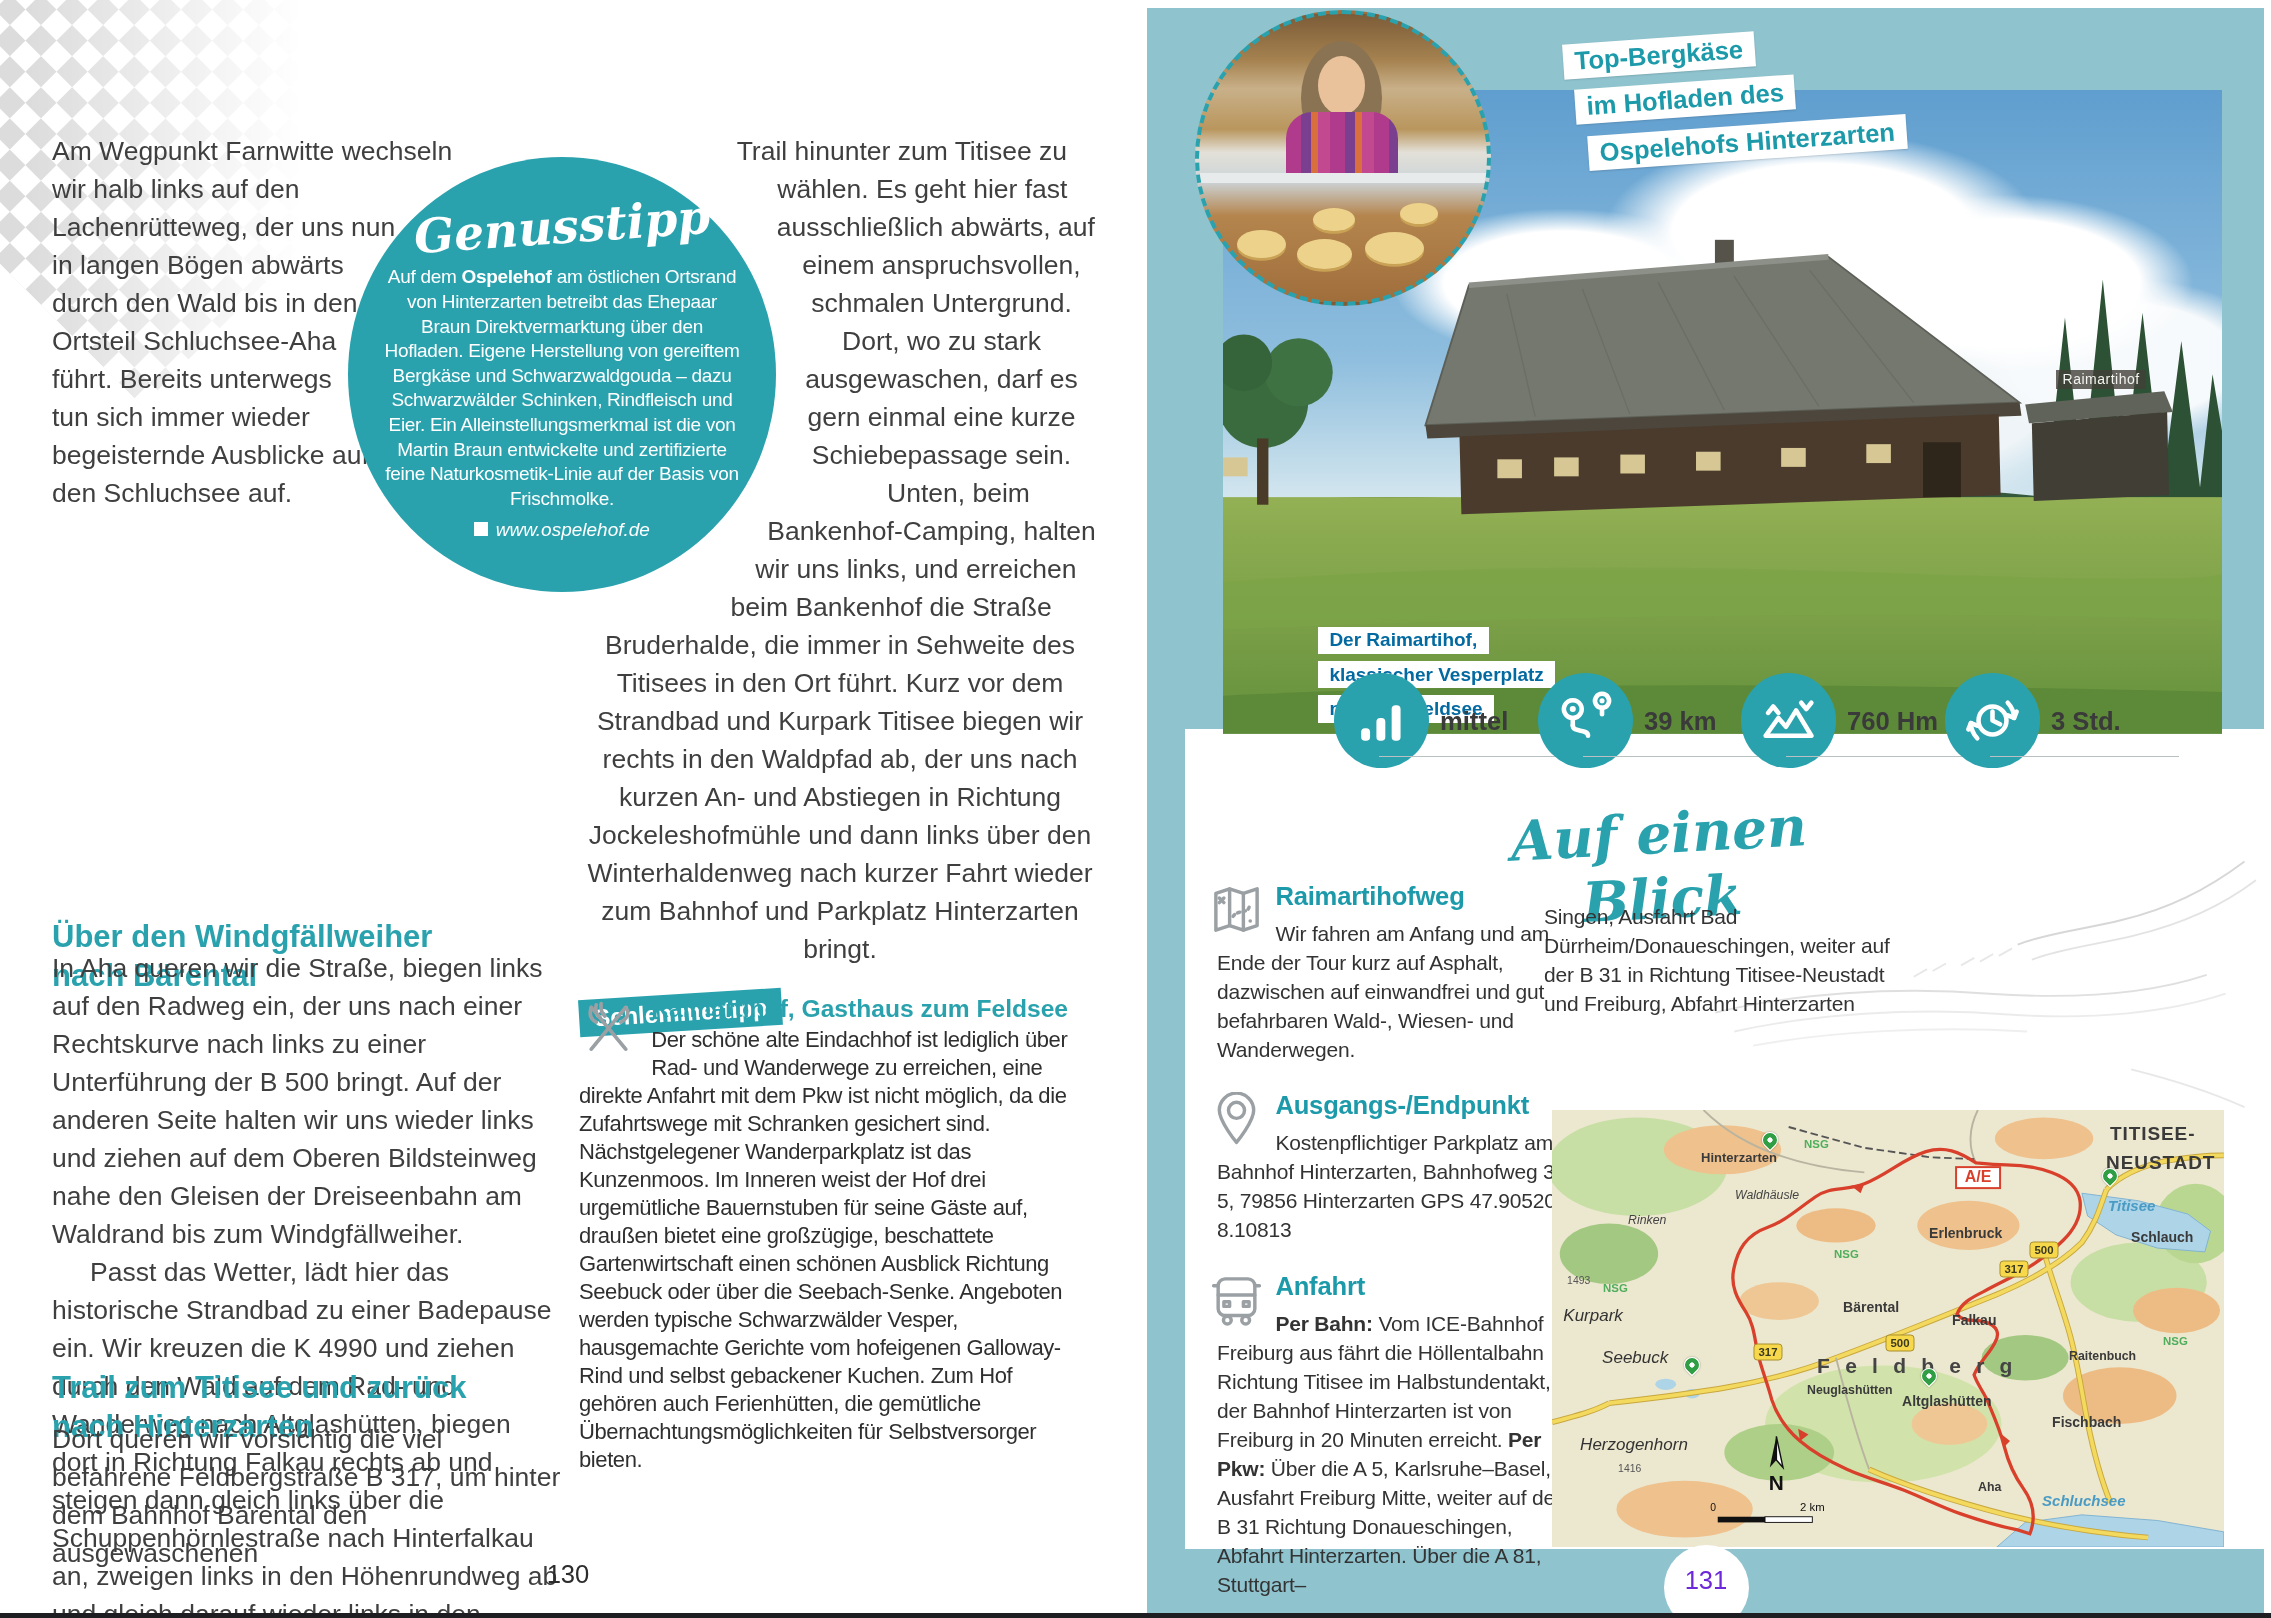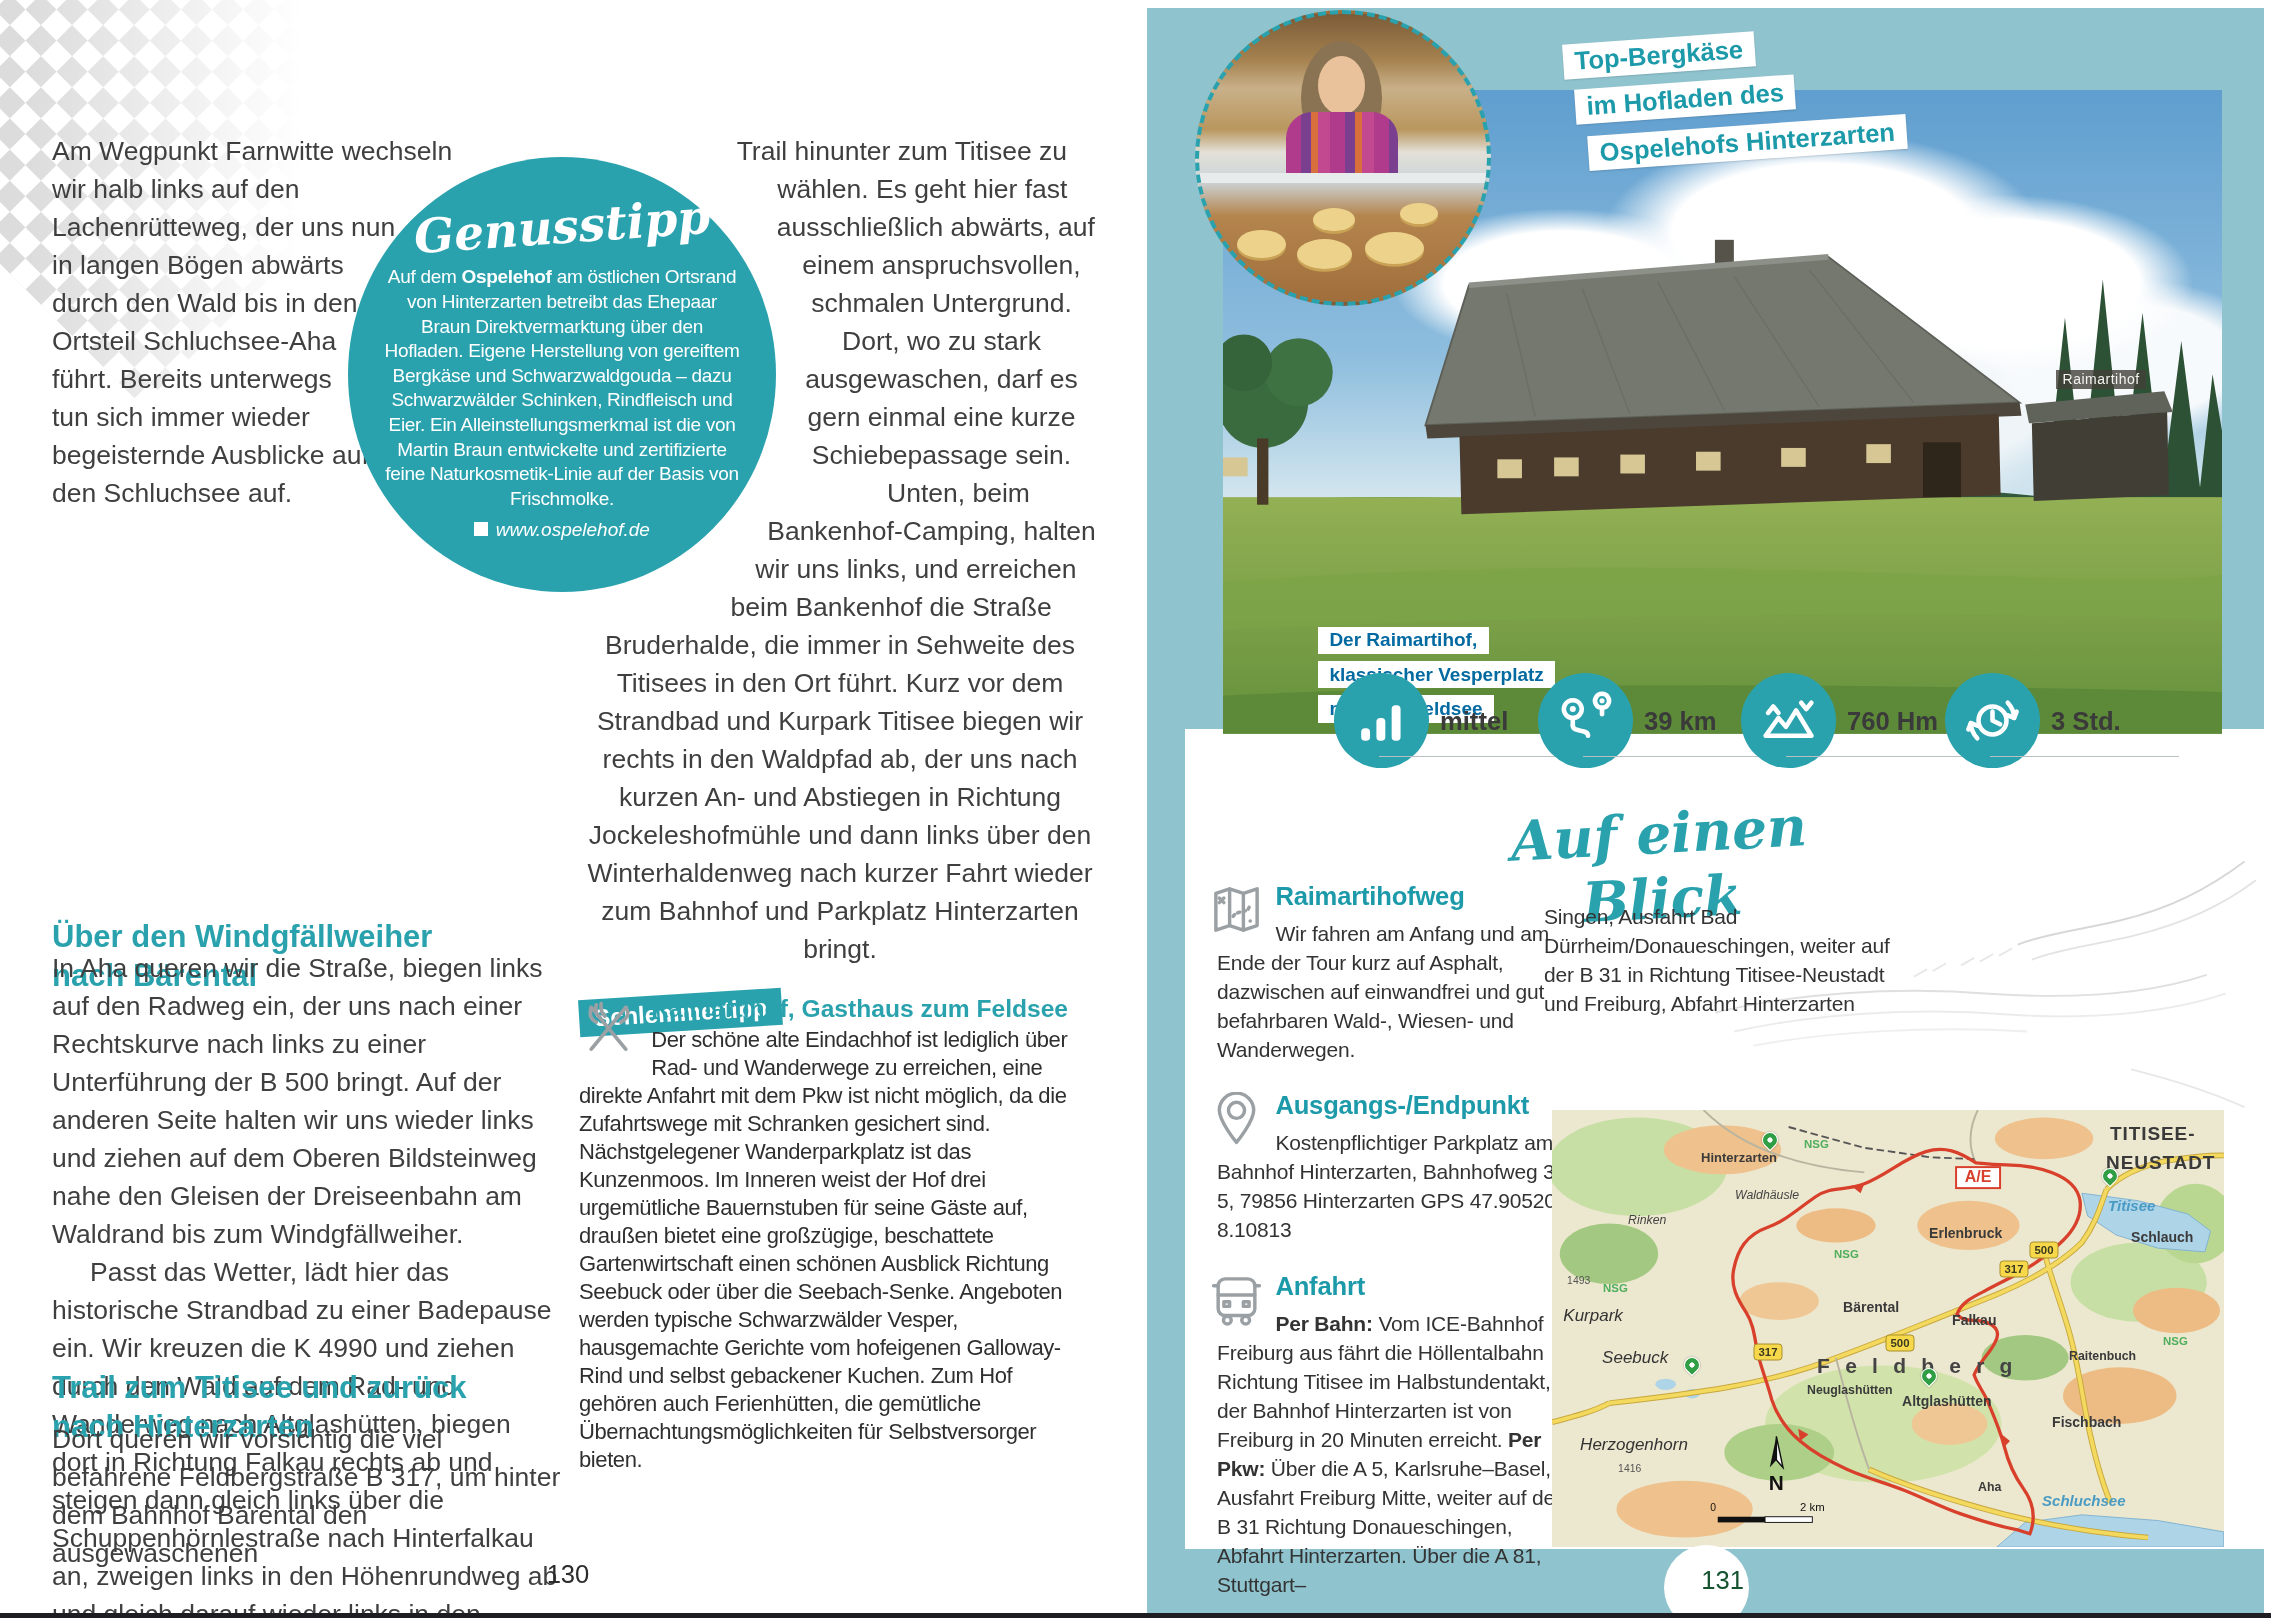--- a/index.html
+++ b/index.html
@@ -105,21 +105,21 @@
   .peak{font-size:17px;font-style:italic;color:#333;}
   .region{font-size:21px;font-weight:bold;color:#444;letter-spacing:4.7px;}
   .shield{position:absolute;transform:translate(-50%,-50%);background:#f7d84b;border:0.9px solid #a88f2c;
      border-radius:3.8px;font-size:11.4px;font-weight:bold;color:#3a3a1e;padding:0 4px;line-height:15px;}
   .mpin{position:absolute;width:14px;height:14px;transform:translate(-50%,-100%) rotate(-45deg);
      border-radius:50% 50% 50% 0;border:1.9px solid #fff;
      background:radial-gradient(circle at 50% 50%,#fff 0 2.4px,#2f9e44 2.8px);box-shadow:0 0 1.9px rgba(0,0,0,.4);}
   .ae{position:absolute;transform:translate(-50%,-50%);background:#fff;border:2.8px solid #d8402c;
      color:#d8402c;font-weight:bold;font-size:16px;padding:0.9px 7.6px;}
   .pn-bump{position:absolute;left:517px;top:1537px;width:85px;height:85px;border-radius:50%;background:#fff;}
-  .pn-131{position:absolute;left:521px;top:1558px;width:76px;text-align:right;font-size:25.6px;color:#14532d;}
+  .pn-131{position:absolute;left:521px;top:1558px;width:76px;text-align:center;font-size:25.6px;color:#6d28d9;}
   .gray-ic{stroke:#9aa0a3;stroke-width:3;fill:none;stroke-linecap:round;stroke-linejoin:round;}
   .wt-ic{stroke:#ffffff;stroke-width:3.6;fill:none;stroke-linecap:round;stroke-linejoin:round;}
 </style>
 </head>
 <body>
 
 <div>
   <div class="checker"></div>
 
   <div class="p1 body-txt">

